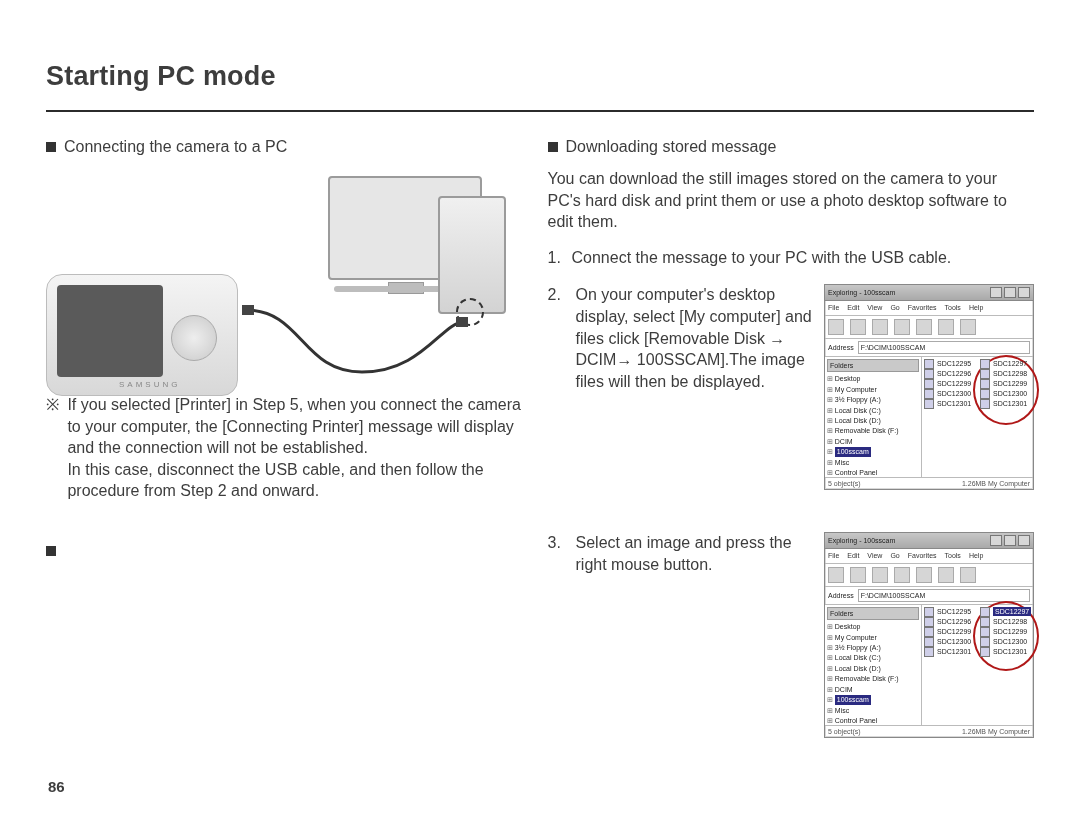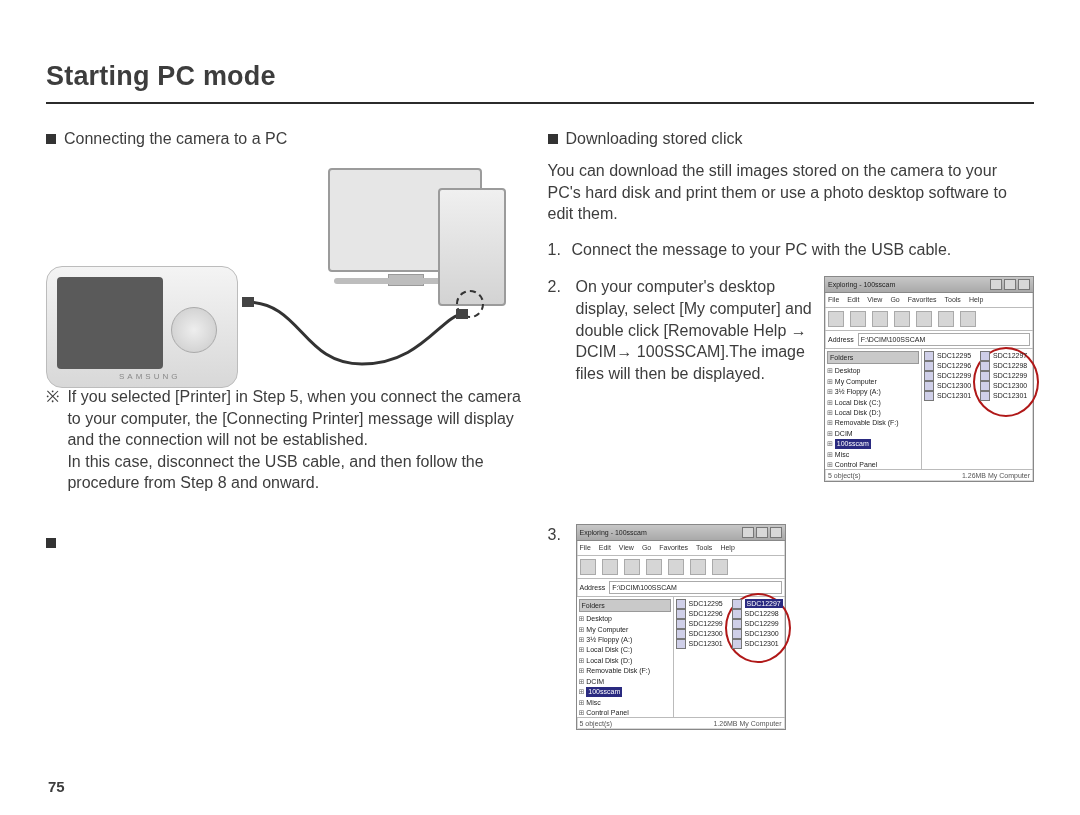--- a/index.html
+++ b/index.html
@@ -18,21 +18,21 @@
     color:var(--ink);
     position:relative;
     box-sizing:border-box;
     padding:58px 46px 0 46px;
     font-size:16px;
     line-height:1.35;
   }
   .page-title{
     font-size:27px;font-weight:600;letter-spacing:.2px;
     border-bottom:2px solid var(--rule);
-    padding-bottom:8px;margin:0 0 22px 0;
+    padding-bottom:16px;margin:0 0 22px 0;
   }
   .cols{display:flex;gap:15px;}
   .col{flex:1 1 0;}
   .lead{display:flex;gap:8px;align-items:flex-start;margin:2px 0 10px;}
   .lead .sq{width:10px;height:10px;background:#333;margin-top:6px;flex:0 0 auto;}
   .para{margin:0 0 14px 18px;}
   .num{display:flex;gap:6px;margin:0 0 16px 0;}
   .num .n{min-width:18px;}
   .note{display:flex;gap:8px;margin-top:14px;}
   .note .sym{font-weight:400;}
@@ -110,45 +110,45 @@
           <path d="M4 8 C 60 8, 60 70, 120 70 S 200 20, 222 20" fill="none" stroke="#333" stroke-width="3"></path>
           <rect x="0" y="3" width="12" height="10" fill="#444"></rect>
           <rect x="214" y="15" width="12" height="10" fill="#444"></rect>
         </svg>
       </div>
     </div>
 
     <div class="note">
       <span class="sym">※</span>
       <span style="white-space:pre-line;">If you selected [Printer] in Step 5, when you connect the camera to your computer, the [Connecting Printer] message will display and the connection will not be established.
-In this case, disconnect the USB cable, and then follow the procedure from Step 8 and onward.</span>
+In this case, disconnect the USB cable, and then follow the procedure from Step 2 and onward.</span>
     </div>
 
     <div style="height:36px"></div>
 
     <div class="lead">
       <span class="sq"></span>
     </div>
   </div>
 
   <div class="col">
     <div class="lead">
       <span class="sq"></span>
-      <span>Downloading stored click</span>
+      <span>Downloading stored message</span>
     </div>
     <p class="para" style="margin-left:0">You can download the still images stored on the camera to your PC's hard disk and print them or use a photo desktop software to edit them.</p>
 
     <div class="num">
       <span class="n">1.</span>
       <span>Connect the message to your PC with the USB cable.</span>
     </div>
 
     <div class="num step2">
       <span class="n">2.</span>
-      <div class="txt">On your computer's desktop display, select [My computer] and double click [Removable Help → DCIM→ 100SSCAM].The image files will then be displayed.</div>
+      <div class="txt">On your computer's desktop display, select [My computer] and files click [Removable Disk → DCIM→ 100SSCAM].The image files will then be displayed.</div>
 
       <div class="win" style="position:relative;">
         <div class="wtitle">
           <span>Exploring - 100sscam</span>
           <span class="wbtns">
               <span></span>
               <span></span>
               <span></span>
             </span>
         </div>
@@ -242,20 +242,21 @@
           <span>5 object(s)</span>
             <span>1.26MB  My Computer</span>
         </div>
       </div>
     </div>
 
     <div style="height:26px"></div>
 
     <div class="num step2">
       <span class="n">3.</span>
+      <div class="txt">Select an image and press the right mouse button.</div>
 
       <div class="win" style="position:relative;">
         <div class="wtitle">
           <span>Exploring - 100sscam</span>
           <span class="wbtns">
               <span></span>
               <span></span>
               <span></span>
             </span>
         </div>
@@ -348,13 +349,13 @@
         <div class="wstatus">
           <span>5 object(s)</span>
             <span>1.26MB  My Computer</span>
         </div>
       </div>
     </div>
 
   </div>
 </div>
 
-<div class="page-num">75</div>
+<div class="page-num">86</div>
 
 </body></html>

